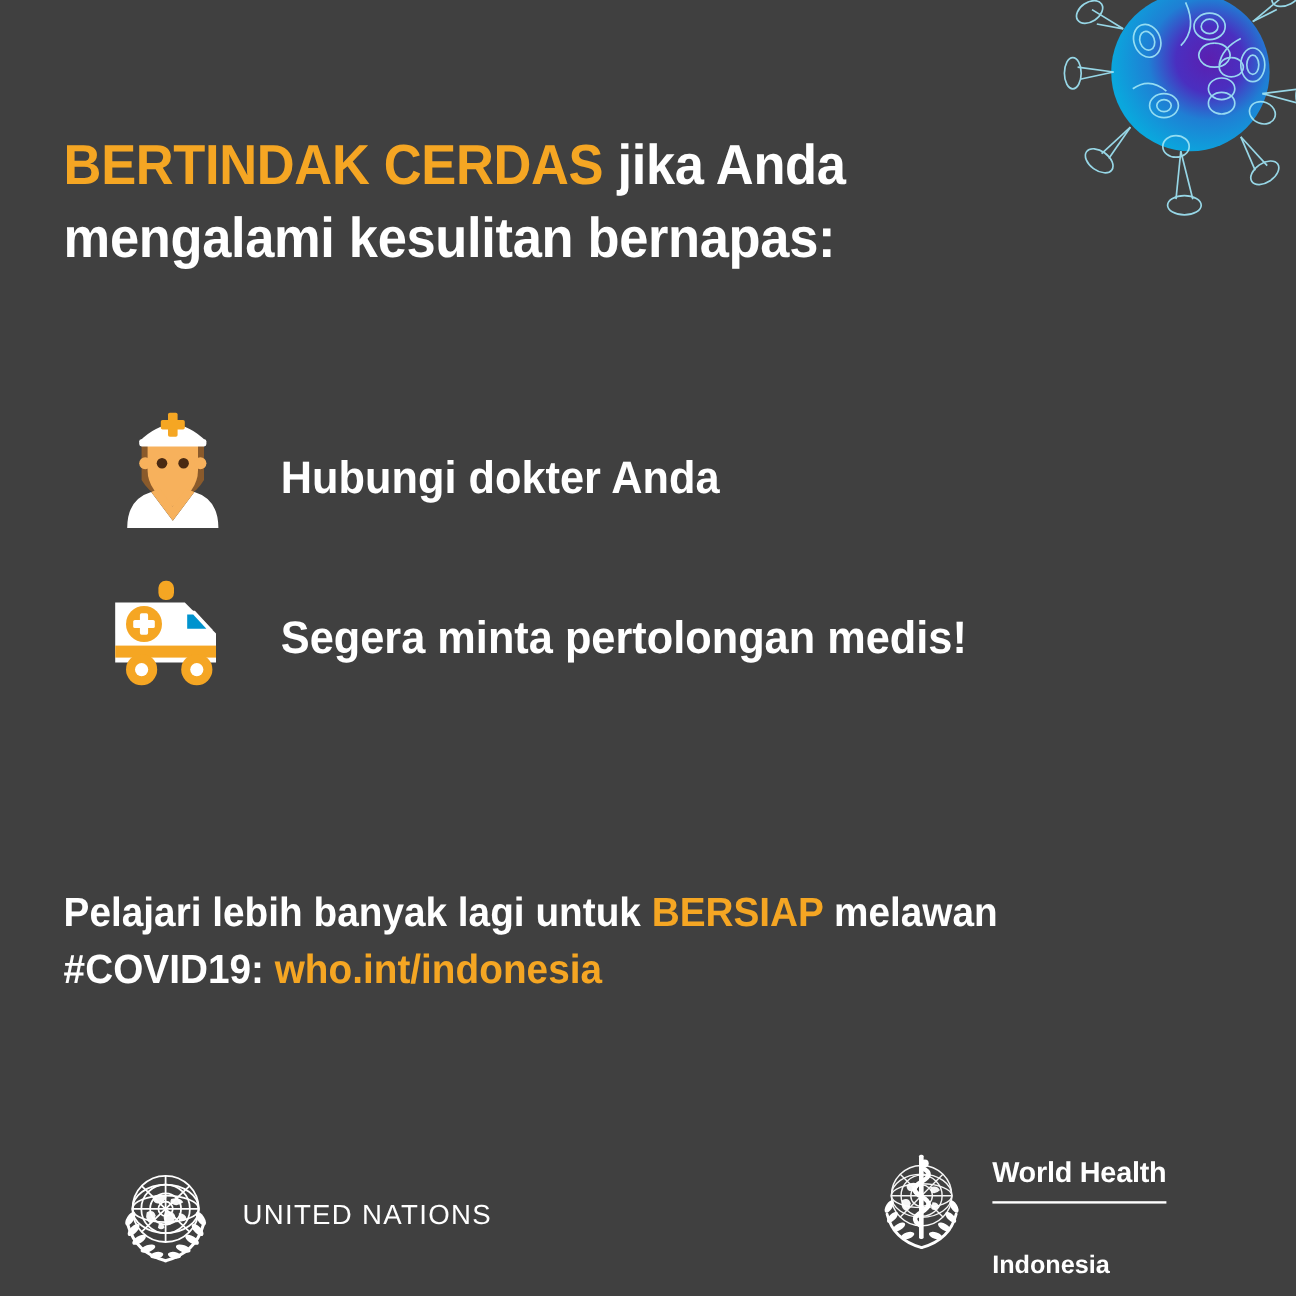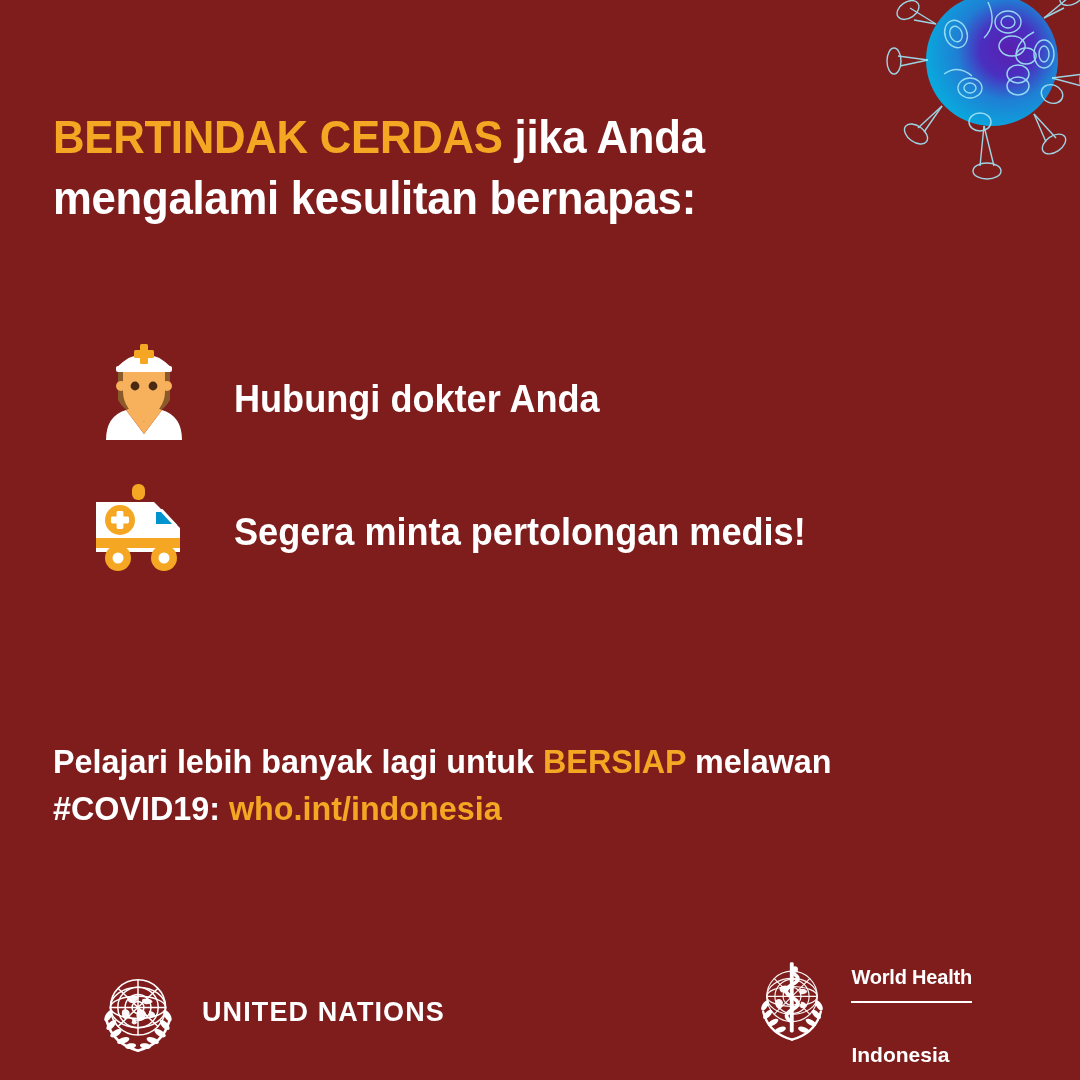--- a/index.html
+++ b/index.html
@@ -4,21 +4,21 @@
 <style>
   * { margin:0; padding:0; box-sizing:border-box; }
   html, body {
     width:1080px; height:1080px;
     font-family:"Liberation Sans", sans-serif;
     overflow:hidden;
   }
   #poster {
     position:relative;
     width:1080px; height:1080px;
-    background:#7f1d1d;
+    background:#404040;
     overflow:hidden;
   }
 
   
   #virus {
     position:absolute;
     top:-18px; right:-14px;
     width:210px; height:215px;
     pointer-events:none;
   }
@@ -84,34 +84,34 @@
   #cta .accent { color:#f5a623; }
 
   
   #un-logo {
     position:absolute;
     left:92px; bottom:22px;
     display:flex; align-items:center;
   }
   #un-logo .un-label {
     margin-left:18px;
-    font-size:27px;
-    font-weight:bold;
+    font-size:23px;
+    font-weight:normal;
     color:#ffffff;
     letter-spacing:1.1px;
   }
   #who-logo {
     position:absolute;
     right:108px; bottom:14px;
     display:flex; align-items:flex-start;
   }
   #who-logo .who-wordmark { margin-left:14px; padding-top:6px; }
   #who-logo .who-line1,
   #who-logo .who-line2 {
-    font-size:20px; font-weight:bold;
+    font-size:24px; font-weight:bold;
     color:#ffffff; line-height:33px;
     letter-spacing:-0.2px;
   }
   #who-logo .who-divider {
     height:2px; background:#ffffff;
     margin:7px 0 5px 0; width:100%;
   }
   #who-logo .who-country {
     font-size:21px; font-weight:bold;
     color:#ffffff; line-height:23px;margin-top:40px;

